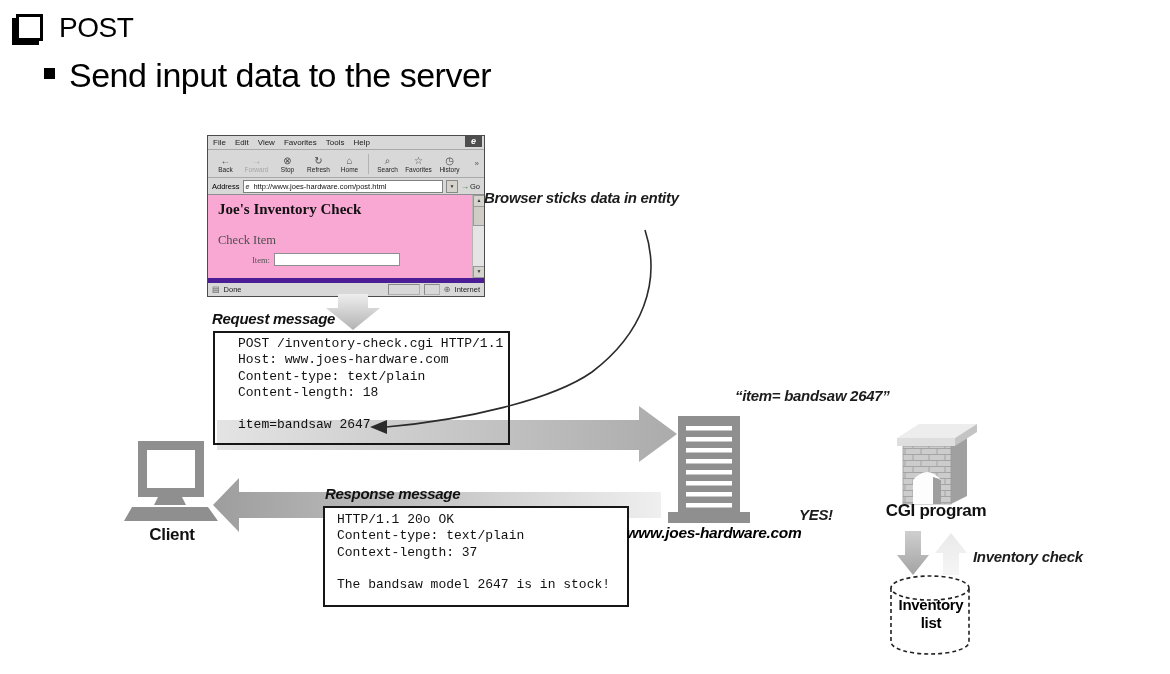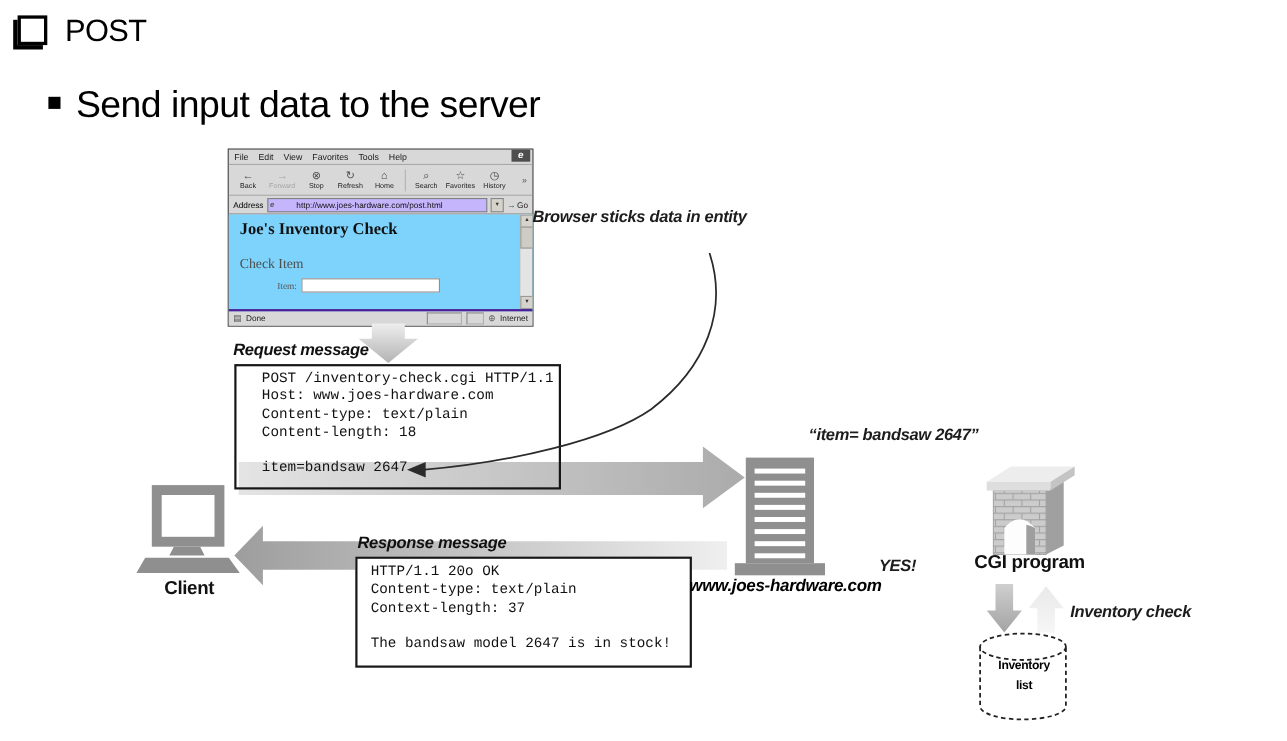--- a/index.html
+++ b/index.html
@@ -5,21 +5,21 @@
   html,body{margin:0;padding:0;background:#fff;}
   .slide{position:relative;width:1170px;height:674px;background:#ffffff;overflow:hidden;
          font-family:"Liberation Sans",sans-serif;color:#000;}
   .abs{position:absolute;}
 
   
   .title-row{left:12px;top:8px;display:flex;align-items:flex-start;}
   .chk-bullet{width:21px;height:21px;border:3px solid #000;background:#fff;
               box-shadow:-4px 4px 0 0 #000;margin:6px 6px 0 4px;}
   .title-text{font-size:28px;line-height:40px;margin-left:10px;letter-spacing:-0.5px;}
-  .sub-row{left:44px;top:54px;display:flex;align-items:flex-start;margin-top:20px;}
+  .sub-row{left:44px;top:54px;display:flex;align-items:flex-start;}
   .sq-bullet{width:11px;height:11px;background:#000;margin:14px 4px 0 0;}
   .sub-text{font-size:34px;line-height:42px;margin-left:10px;letter-spacing:-0.5px;}
 
   
   .note{font-style:italic;font-weight:600;font-size:15px;line-height:19px;
         letter-spacing:-0.3px;color:#1c1c1c;}
   .boldlbl{font-weight:700;font-size:17px;letter-spacing:-0.3px;color:#111;text-align:center;}
   .msglabel{font-style:italic;font-weight:600;font-size:15px;letter-spacing:-0.3px;color:#111;}
 
   
@@ -46,29 +46,29 @@
   .b-toolbar{height:27px;display:flex;align-items:center;gap:6px;padding:0 5px;
              border-bottom:1px solid #a9a9a9;}
   .tbi{display:flex;flex-direction:column;align-items:center;width:25px;}
   .tbi .ic{font-size:10px;line-height:11px;color:#4a4a4a;}
   .tbi .lb{font-size:6.5px;color:#222;line-height:7px;}
   .tbi.disabled .ic,.tbi.disabled .lb{color:#a5a5a5;}
   .tb-sep{width:1px;height:20px;background:#b3b3b3;}
   .tb-more{margin-left:auto;font-size:8px;color:#555;}
   .b-address{height:16px;display:flex;align-items:center;gap:3px;padding:0 4px;font-size:7.5px;
              border-bottom:1px solid #8f8f8f;}
-  .addr-field{flex:1;height:11px;background:#c4b5fd;border:1px solid #808080;display:flex;
-              align-items:center;padding:0 2px;gap:20px;overflow:hidden;}
+  .addr-field{flex:1;height:11px;background:#ffffff;border:1px solid #808080;display:flex;
+              align-items:center;padding:0 2px;gap:4px;overflow:hidden;}
   .addr-field .aicon{font-size:7px;font-weight:700;font-style:italic;color:#555;}
   .addr-field .url{font-size:7.5px;white-space:nowrap;color:#111;flex:1;}
   .addr-drop{width:10px;height:11px;background:#d6d3cc;border:1px solid #888;font-size:5px;
              line-height:10px;text-align:center;color:#333;}
   .go-box{display:flex;align-items:center;gap:1px;font-size:7.5px;color:#222;}
   .go-box .gic{font-size:8px;color:#3c6e3c;}
-  .b-content{flex:1;background:#7dd3fc;position:relative;border-bottom:2px solid #4c1d95;overflow:hidden;}
+  .b-content{flex:1;background:#f9a8d4;position:relative;border-bottom:5px solid #4c1d95;overflow:hidden;}
   .b-heading{position:absolute;left:10px;top:6px;font-family:"Liberation Serif",serif;
              font-weight:700;font-size:15px;color:#111;}
   .b-subheading{position:absolute;left:10px;top:38px;font-family:"Liberation Serif",serif;
              font-size:12.5px;color:#4e4e4e;}
   .b-itemrow{position:absolute;left:44px;top:58px;display:flex;align-items:center;gap:4px;}
   .b-itemrow .ilabel{font-family:"Liberation Serif",serif;font-size:8.5px;color:#555;}
   .b-input{width:124px;height:11px;background:#fff;border:1px solid #8f8f8f;}
   .vscroll{position:absolute;right:0;top:0;bottom:0;width:11px;background:#e4e4e4;
            border-left:1px solid #b5b5b5;}
   .sbtn{position:absolute;left:0;width:10px;height:10px;background:#d6d3cc;border:1px solid #999;
@@ -297,18 +297,18 @@
     </defs>
     <polygon points="18,2 34,22 26,22 26,44 10,44 10,22 2,22" fill="url(#gU2)"></polygon>
   </svg>
   <div class="abs note" style="left:973px;top:547px;">Inventory check</div>
 
   <svg class="abs" style="left:884px;top:572px;" width="94" height="88">
     <path d="M7 16 L7 70 A39 12 0 0 0 85 70 L85 16" fill="#ffffff" stroke="#222222" stroke-width="1.6" stroke-dasharray="4 3"></path>
     <ellipse cx="46" cy="16" rx="39" ry="12" fill="#ffffff" stroke="#222222" stroke-width="1.6" stroke-dasharray="4 3"></ellipse>
   </svg>
   <div class="abs" style="left:884px;top:596px;width:94px;text-align:center;font-weight:700;
-       font-size:11px;line-height:18px;letter-spacing:-0.3px;">
+       font-size:15px;line-height:18px;letter-spacing:-0.3px;">
     <div>Inventory</div>
     <div>list</div>
   </div>
 
 </div>
 
 </body></html>

